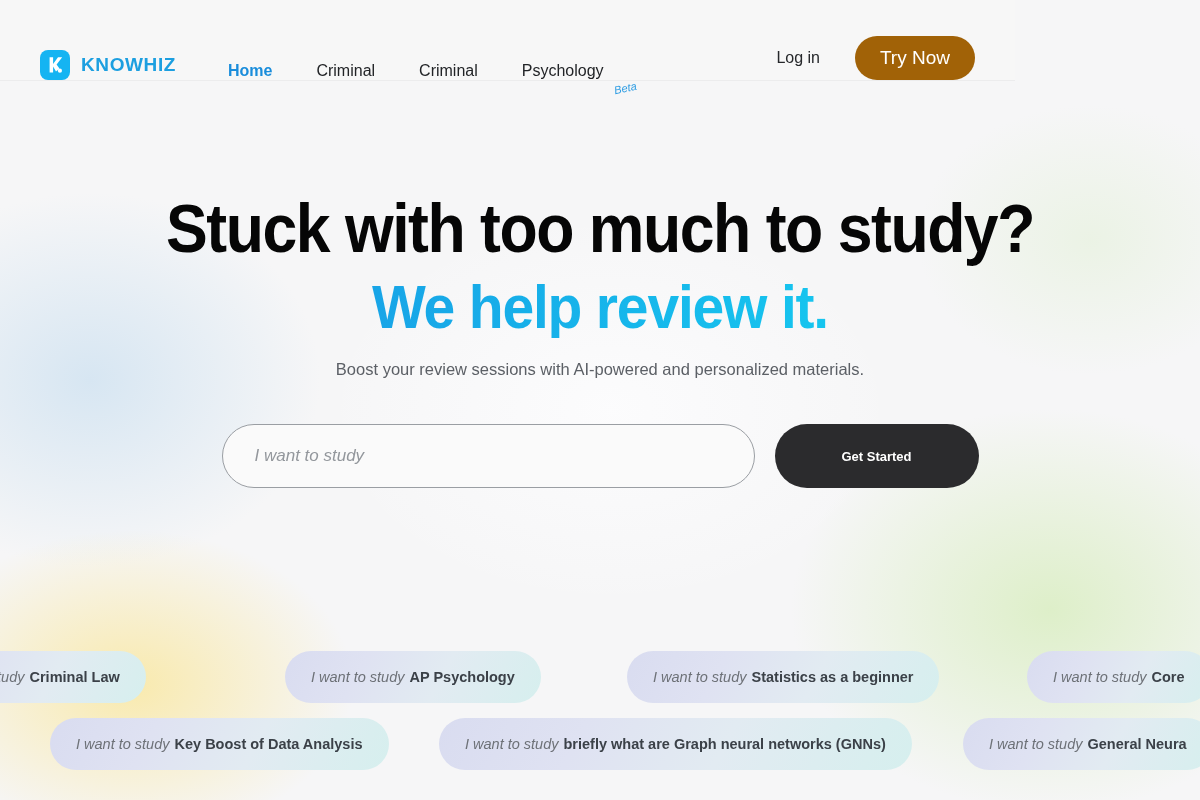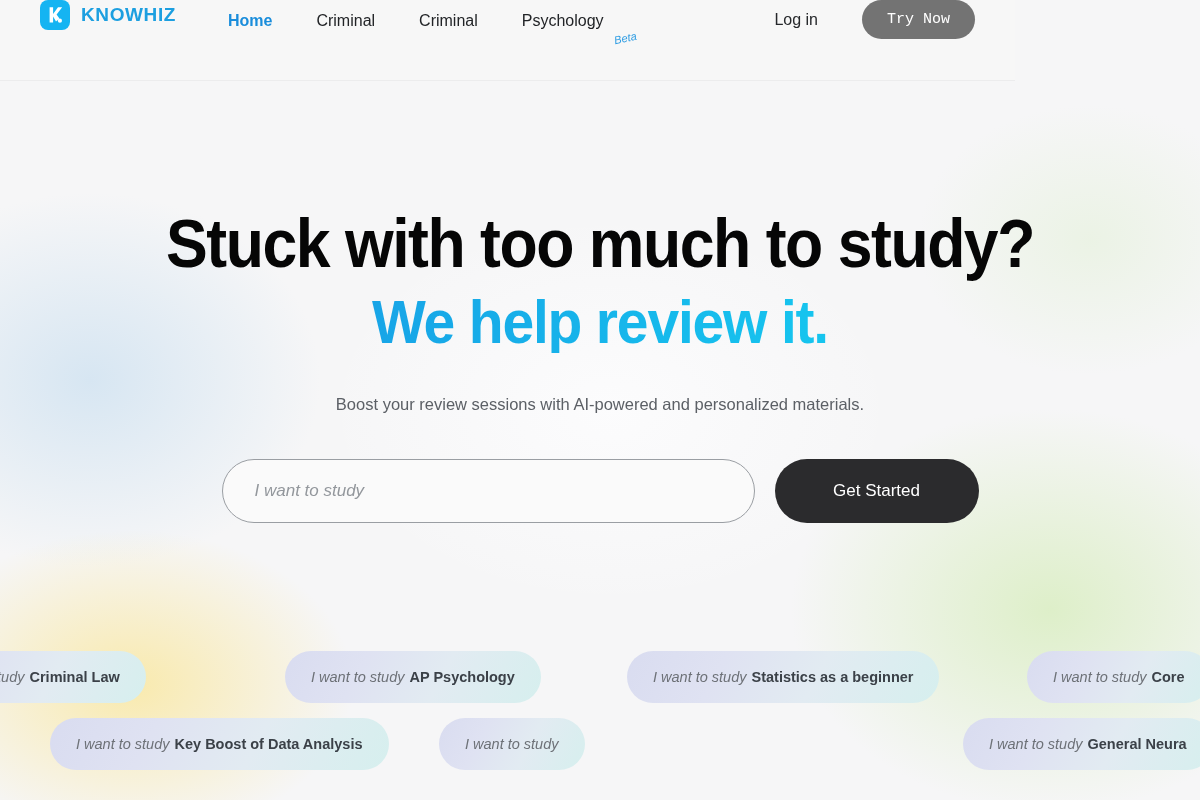--- a/index.html
+++ b/index.html
@@ -29,21 +29,21 @@
     background:radial-gradient(closest-side, rgba(226,240,214,0.55), rgba(226,240,214,0) 75%);
   }
   .tint-white {
     position:absolute; left:230px; top:150px; width:760px; height:520px;
     background:radial-gradient(closest-side, rgba(252,252,253,0.97), rgba(252,252,253,0) 75%);
   }
 
   
   .header {
     position:absolute; left:0; top:0; width:1015px; height:81px;
-    display:flex; align-items:flex-start;
+    display:flex; align-items:flex-end;
     border-bottom:1px solid #ececed;
     background:rgba(246,246,247,0.72);
     z-index:5;
   }
   .brand { display:flex; align-items:center; gap:11px; margin-left:40px; }
   .logo-mark {
     width:30px; height:30px; border-radius:8px;
     background:#15b4f2; position:relative; flex:none;
   }
   .logo-mark svg { position:absolute; left:0; top:0; }
@@ -57,66 +57,66 @@
     padding:0 13px; cursor:pointer; white-space:nowrap;
   }
   .nav-item.active { color:#1a8ddb; font-weight:bold; }
   .beta-tag {
     position:absolute; right:-20px; bottom:-14px;
     font-size:11px; color:#2f9de3; font-style:italic;
     transform:rotate(-12deg); font-weight:normal;
   }
   .header-right {
     margin-left:auto; margin-right:40px;
-    display:flex; align-items:center; gap:44px;
+    display:flex; align-items:center; gap:35px;
   }
   .login-link { font-size:16px; color:#26282b; cursor:pointer; }
   .try-now-btn {
-    background:#737373; color:#ffffff;
-    font-size:15px; padding:11px 25px; border-radius:22px;
-    border:none; cursor:pointer; font-family:Liberation Mono, monospace;
-  }
-
-  
-  .hero { position:absolute; left:0; top:81px; width:1200px; text-align:center; z-index:3; }
+    background:#a16207; color:#ffffff;
+    font-size:19px; padding:11px 25px; border-radius:22px;
+    border:none; cursor:pointer; font-family:Liberation Sans, sans-serif;
+  }
+
+  
+  .hero { position:absolute; left:0; top:66px; width:1200px; text-align:center; z-index:3; }
   .headline1 {
     margin-top:128px;
     font-size:68px; font-weight:bold; color:#060606;
     letter-spacing:-1.6px; line-height:1.0;
     transform:scaleX(0.92); transform-origin:center;
   }
   .headline2 {
     margin-top:14px;
     font-size:62px; font-weight:bold; line-height:1.0;
     letter-spacing:-1.3px;
     background:linear-gradient(95deg,#1b8fe4 0%,#17abe8 38%,#16c6ef 72%,#12d2f2 100%);
     -webkit-background-clip:text; background-clip:text;
     color:transparent; -webkit-text-fill-color:transparent;
     transform:scaleX(0.92); transform-origin:center;
   }
   .subtitle {
-    margin-top:42px; font-size:16.5px; color:#5c6066;
+    margin-top:22px; font-size:16.5px; color:#5c6066;
   }
 
   
   .search-row {
     margin-top:45px; display:flex; justify-content:center;
     align-items:center; gap:20px;
   }
   .search-input {
     width:533px; height:64px; border-radius:34px;
     border:1.4px solid #9a9ea3; background:#fafafa;
     padding:0 32px; font-size:17px; font-style:italic;
     color:#3a3d41; font-family:inherit; outline:none;
   }
   .search-input::placeholder { color:#93979c; font-style:italic; }
   .get-started-btn {
     width:204px; height:64px; border-radius:34px;
     background:#2b2b2d; color:#ffffff;
-    font-size:17px; font-weight:normal; border:none;
+    font-size:13px; font-weight:bold; border:none;
     cursor:pointer; font-family:inherit;
   }
 
   
   .chips { position:absolute; left:0; width:1200px; z-index:4; }
   .chip-row {
     position:absolute; left:0; width:1200px; height:52px;
     display:flex; align-items:center;
   }
   .chip-row.row1 { top:651px; }
@@ -206,20 +206,21 @@
           <span class="subject">Core</span>
         </div>
       </div>
     <div class="chip-row row2" id="chip-row-2">
         <div class="chip" style="left: 50px;">
           <span class="lead">I want to study</span>
           <span class="subject">Key Boost of Data Analysis</span>
         </div>
         <div class="chip" style="left: 439px;">
           <span class="lead">I want to study</span>
+          <span class="subject">briefly what are Graph neural networks (GNNs)</span>
         </div>
         <div class="chip" style="left: 963px;">
           <span class="lead">I want to study</span>
           <span class="subject">General Neura</span>
         </div>
       </div>
   </div>
 
 </div>
 

